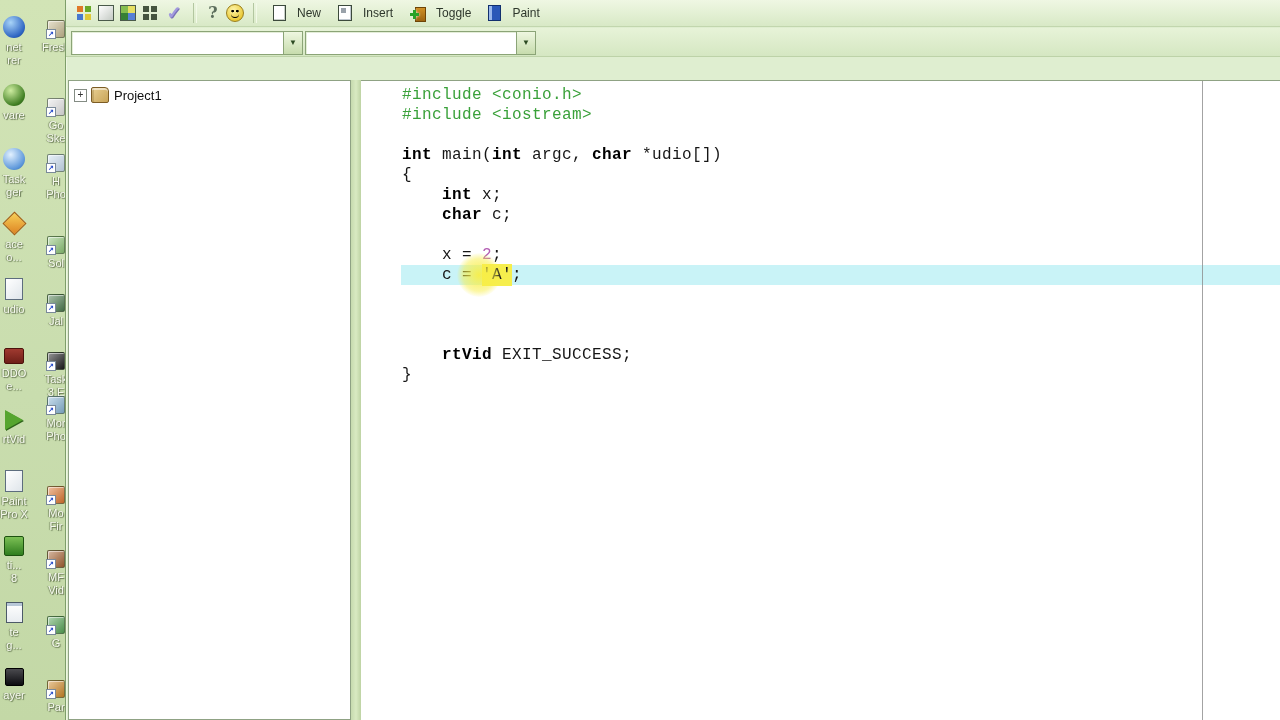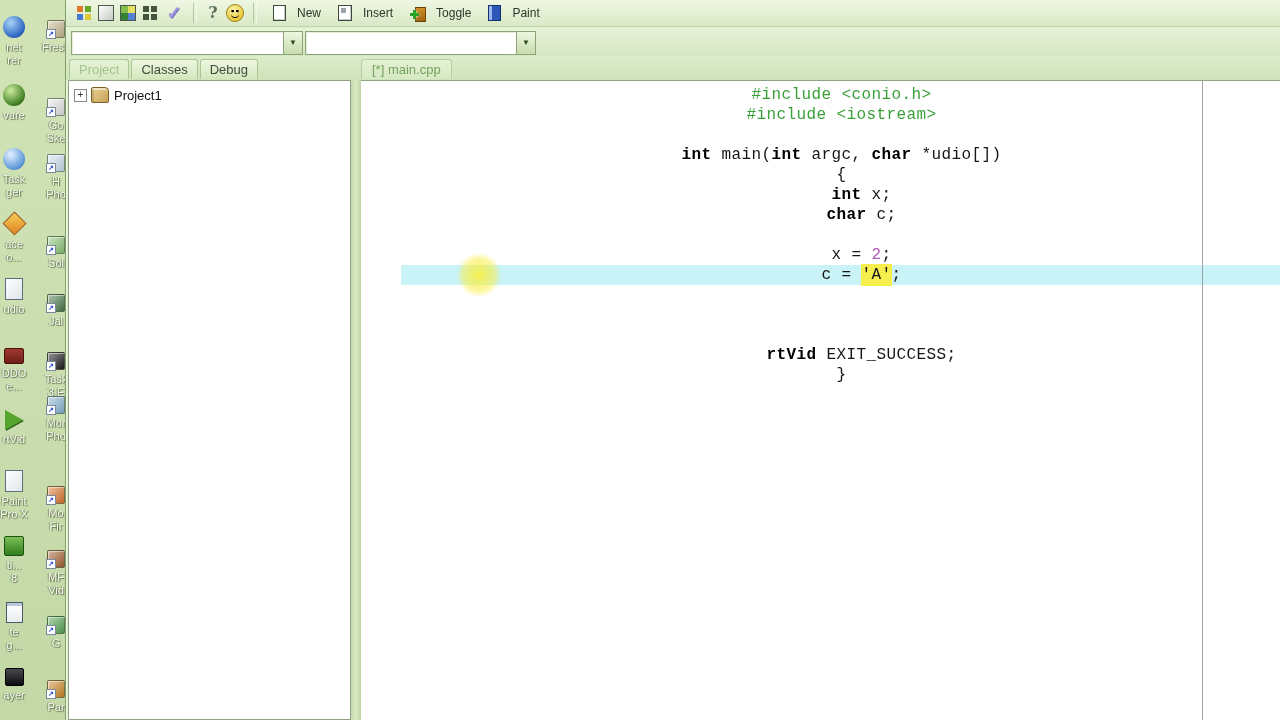--- a/index.html
+++ b/index.html
@@ -92,21 +92,21 @@
   .tree-item{display:flex;align-items:center;margin:6px 0 0 5px;font-size:13px;color:#111;cursor:default;}
   .expand{width:11px;height:11px;border:1px solid #848c84;background:#fff;font-size:10px;line-height:9px;text-align:center;color:#333;margin-right:4px;}
   .proj-icon{width:16px;height:14px;margin-right:5px;background:linear-gradient(135deg,#e8cf92,#c8a458);border:1px solid #7c5c24;border-radius:2px 4px 2px 2px;
     box-shadow:inset 0 2px 0 rgba(255,255,255,.5), inset 2px 0 0 rgba(120,90,30,.25);}
   #splitter{position:absolute;left:285px;top:80px;width:10px;height:640px;background:linear-gradient(90deg,#c6daae,#d9eac2 50%,#bed3a4);cursor:ew-resize;}
 
   
   #editor{position:absolute;left:295px;top:80px;width:920px;height:640px;background:#fff;border-top:1px solid #8fa284;box-sizing:border-box;overflow:hidden;}
   #margin-line{position:absolute;left:841px;top:0;bottom:0;width:1px;background:rgba(140,140,140,.8);z-index:3;}
   #code{position:absolute;left:0;top:4px;right:0;z-index:2;font-family:"Liberation Mono","DejaVu Sans Mono",monospace;font-size:16px;letter-spacing:0.4px;color:var(--plain);}
-  .cline{height:20px;line-height:20px;white-space:pre;margin-left:40px;padding-left:1px;text-align:center;}
+  .cline{height:20px;line-height:20px;white-space:pre;margin-left:40px;padding-left:1px;}
   .cline.cur{background:var(--linehl);}
   .inc{color:var(--inc);}
   .kw{font-weight:bold;color:var(--kw);}
   .num{color:var(--num);}
   .str{color:#14141e;}
   .hl{background:var(--wordhl);box-shadow:0 2px 0 var(--wordhl), 0 -2px 0 var(--wordhl);}
   #mouse-glow{position:absolute;left:96px;top:172px;width:44px;height:44px;border-radius:50%;z-index:4;pointer-events:none;
     background:radial-gradient(circle,rgba(248,238,70,.95) 0%,rgba(248,238,70,.5) 52%,rgba(248,238,70,0) 72%);}
 </style>
 </head>
@@ -266,26 +266,20 @@
       <div class="combo" style="left:5px;width:230px;">
         <input value="" style="">
         <span class="drop">▼</span>
       </div>
       <div class="combo" style="left:239px;width:229px;">
         <input value="" style="">
         <span class="drop">▼</span>
       </div>
     </div>
 
-    <div id="tabrow">
-      <div id="left-tabs"><span class="ltab active">Project</span><span class="ltab">Classes</span><span class="ltab">Debug</span></div>
-      <div class="etab">
-        <span>[*] main.cpp</span>
-      </div>
-    </div>
 
     <div id="tree-panel">
       <div class="tree-item">
         <span class="expand">+</span>
         <span class="proj-icon"></span>
         <span>Project1</span>
       </div>
     </div>
 
     <div id="splitter"></div>

